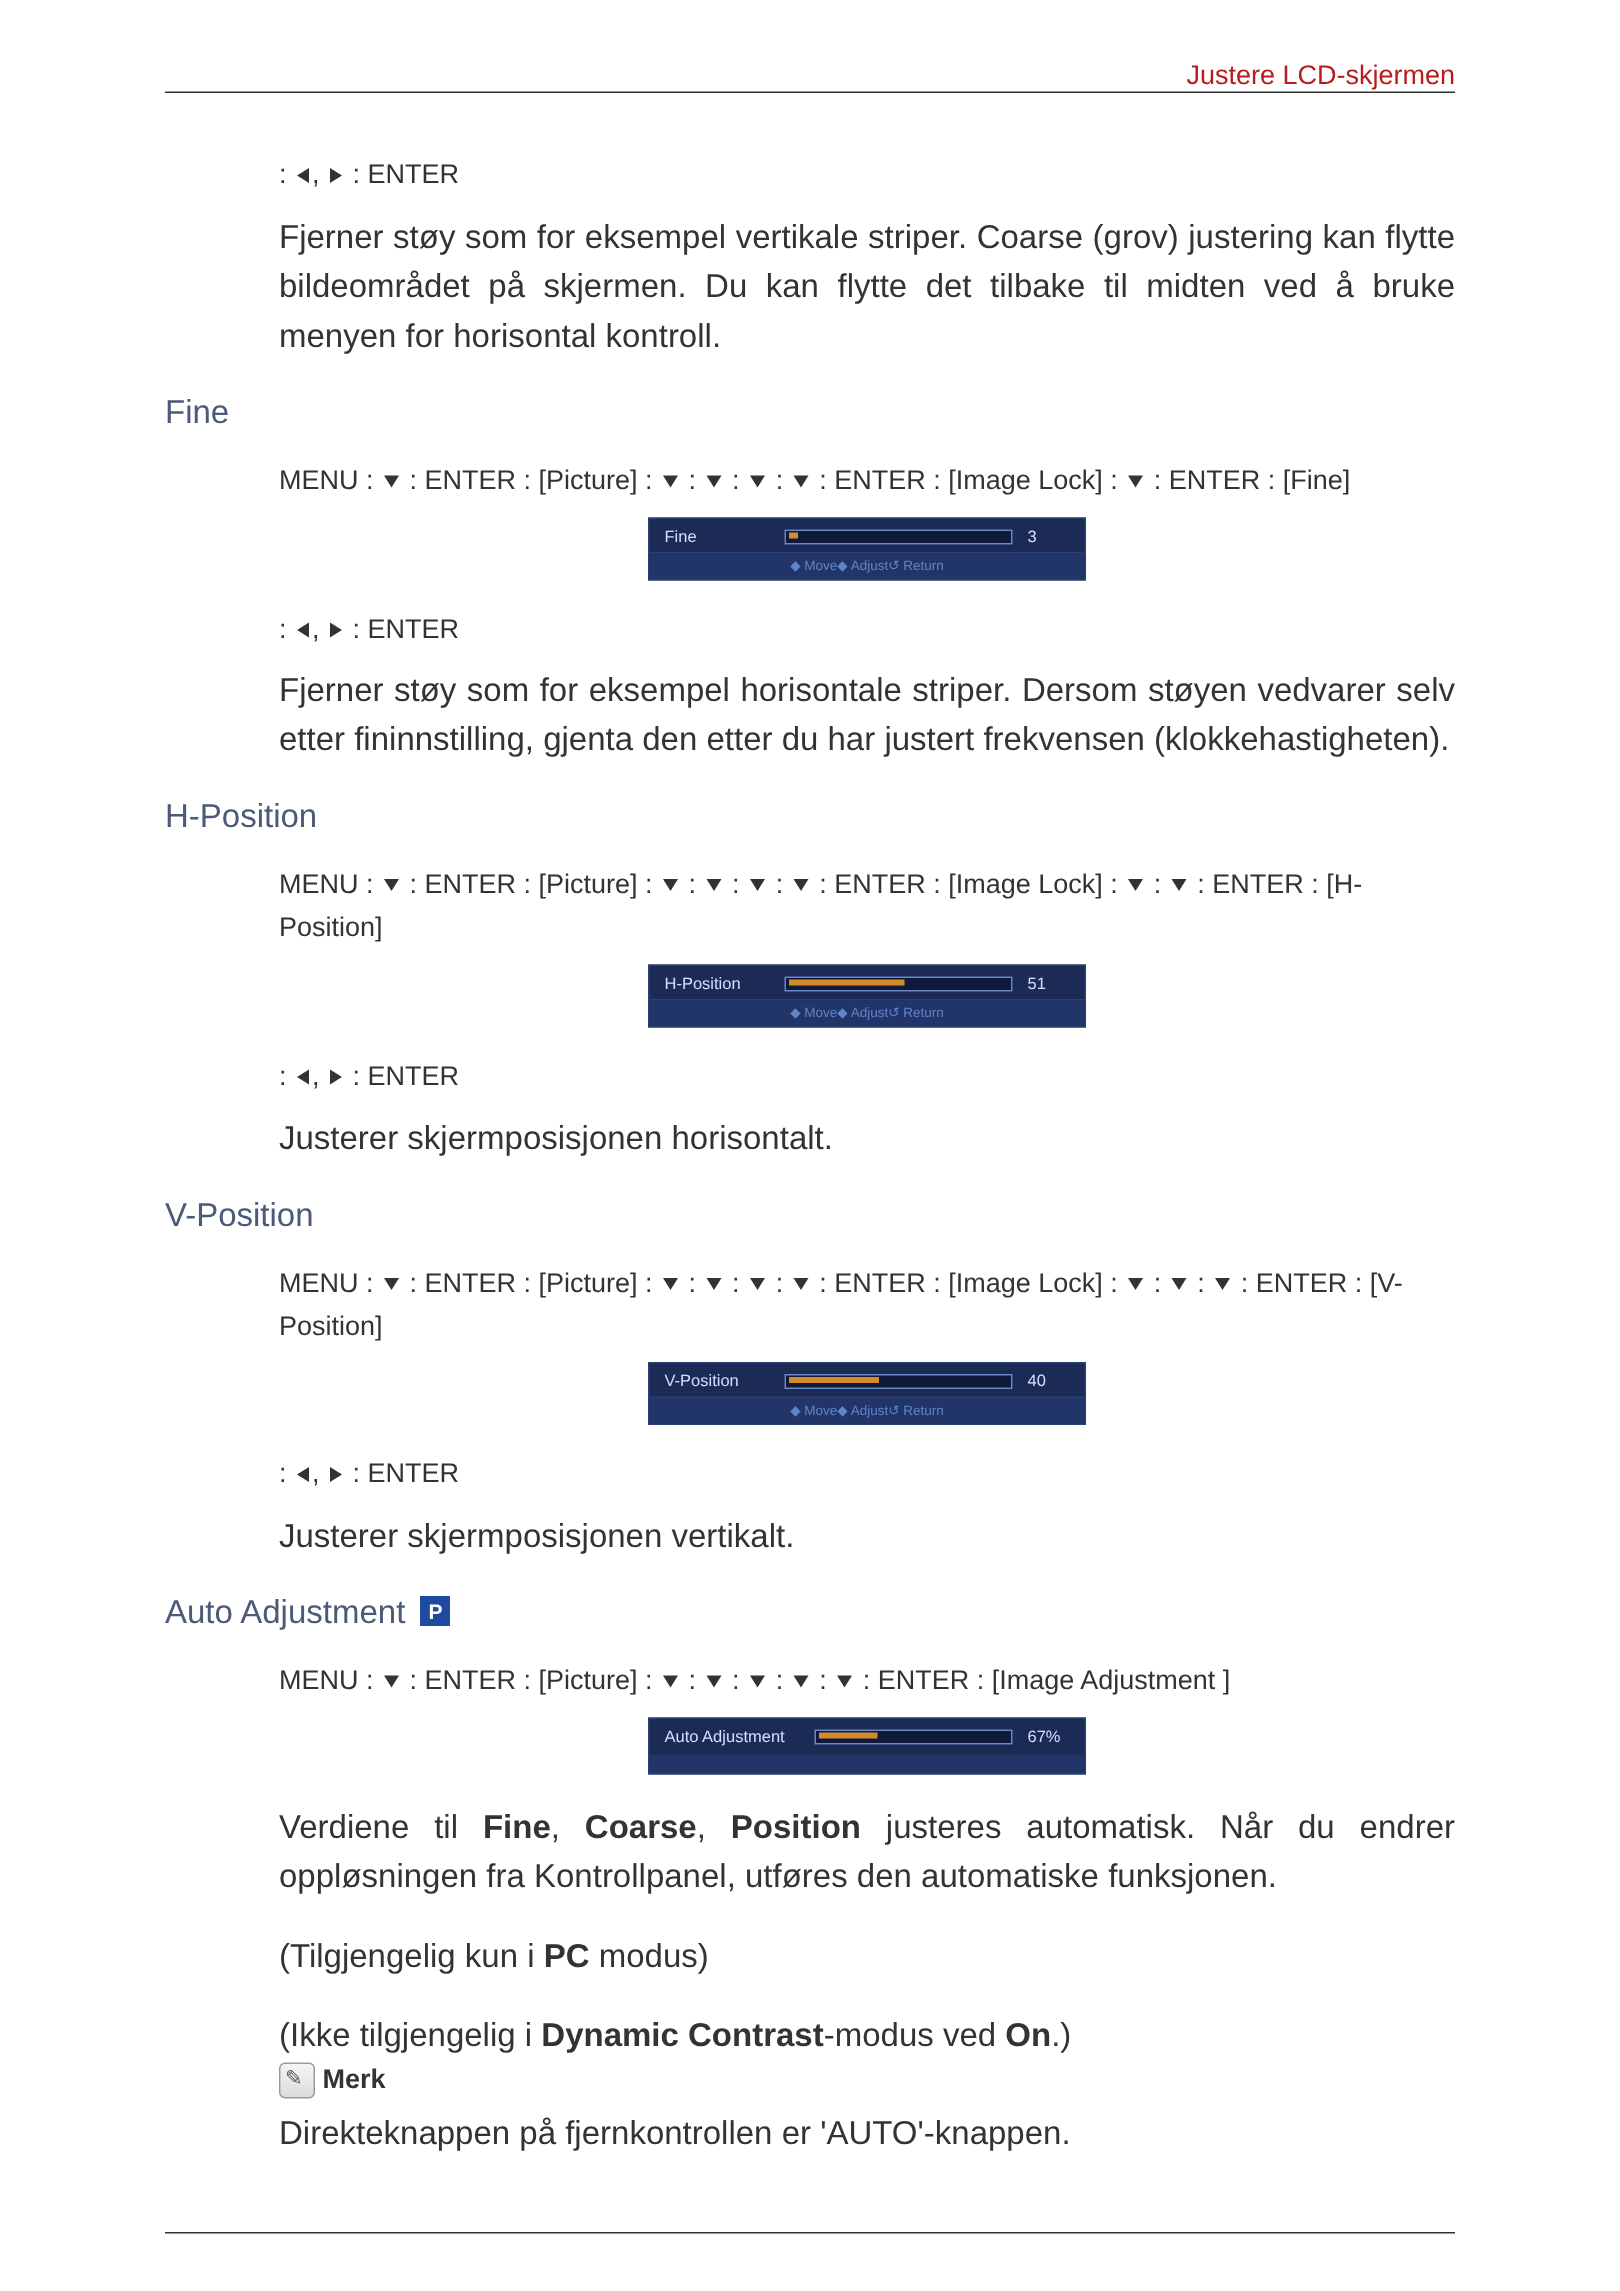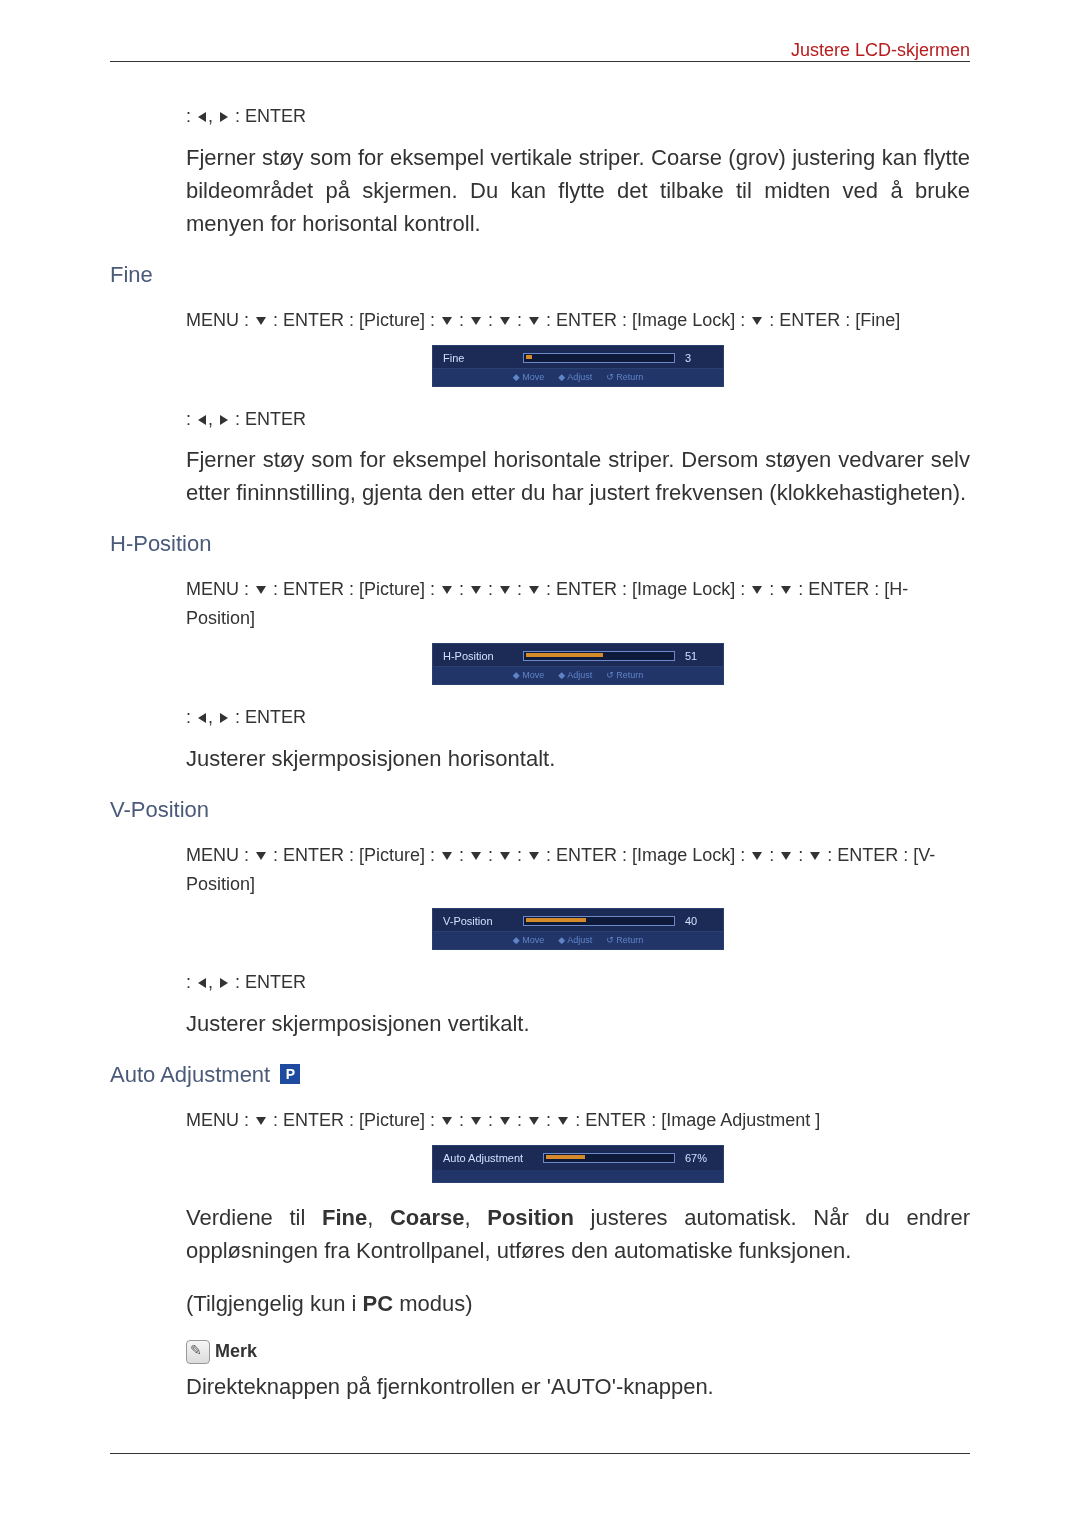--- a/index.html
+++ b/index.html
@@ -92,21 +92,20 @@
     background: #d68b2a;
   }
   .osd-value {
     flex: 0 0 28px;
     color: #cfe0ff;
     text-align: left;
   }
   .osd-row2 {
     display: flex;
     justify-content: center;
-    gap: 14px;
     font-size: 9px;
     color: #5f84c7;
     padding: 3px 0 4px 0;
     background: #223569;
   }
   .osd-auto {
     display:inline-block;
     width:290px;
     background:#1b2b56;
     border:1px solid #2a4070;
@@ -291,20 +290,23 @@
         </div>
         <div style="height:12px;background:#223569"></div>
       </div>
     </div>
     <div class="desc">
       <span>Verdiene til </span><b>Fine</b><span>, </span><b>Coarse</b><span>, </span><b>Position</b><span> justeres automatisk. Når du endrer oppløsningen fra Kontrollpanel, utføres den automatiske funksjonen.</span>
     </div>
     <div class="desc" style="">
       <span>(Tilgjengelig kun i </span><b>PC</b><span> modus)</span>
     </div>
+    <div class="desc" style="margin-bottom:2px">
+      <span>(Ikke tilgjengelig i </span><b>Dynamic Contrast</b><span>-modus ved </span><b>On</b><span>.)</span>
+    </div>
     <div class="merk-line">
       <span class="merk-icon"></span><b> Merk</b>
     </div>
     <div class="desc">Direkteknappen på fjernkontrollen er 'AUTO'-knappen.</div>
   </div>
 
   <hr class="hr-bottom">
 </div>
 
 </body></html>

